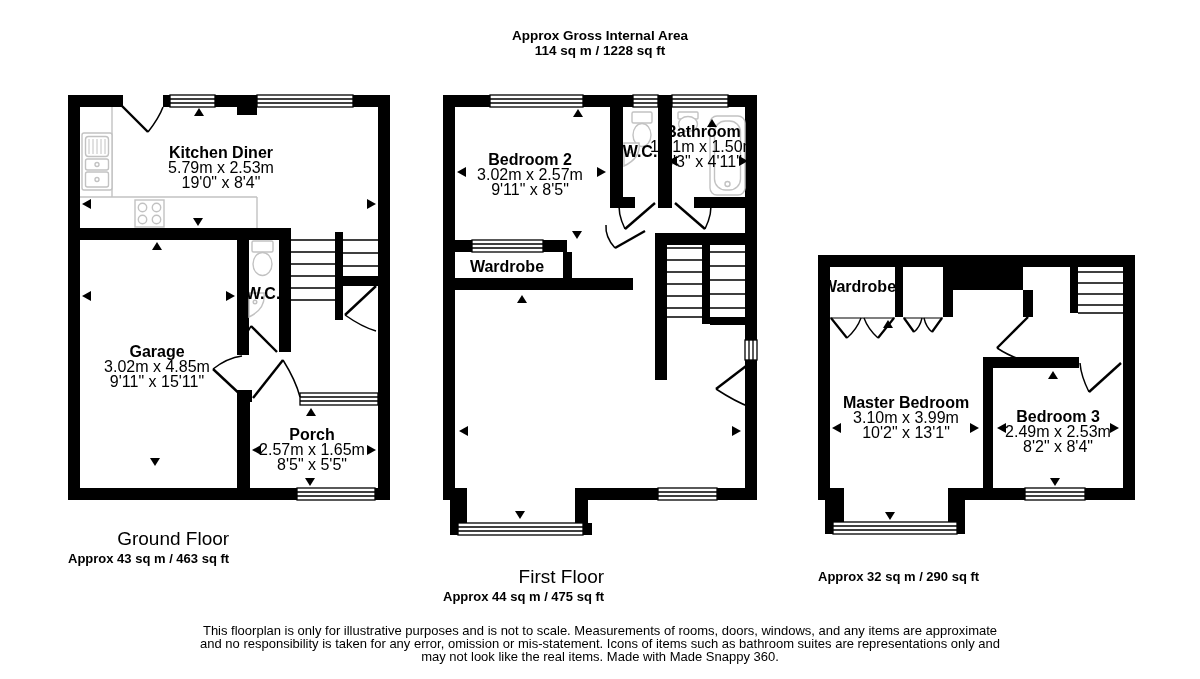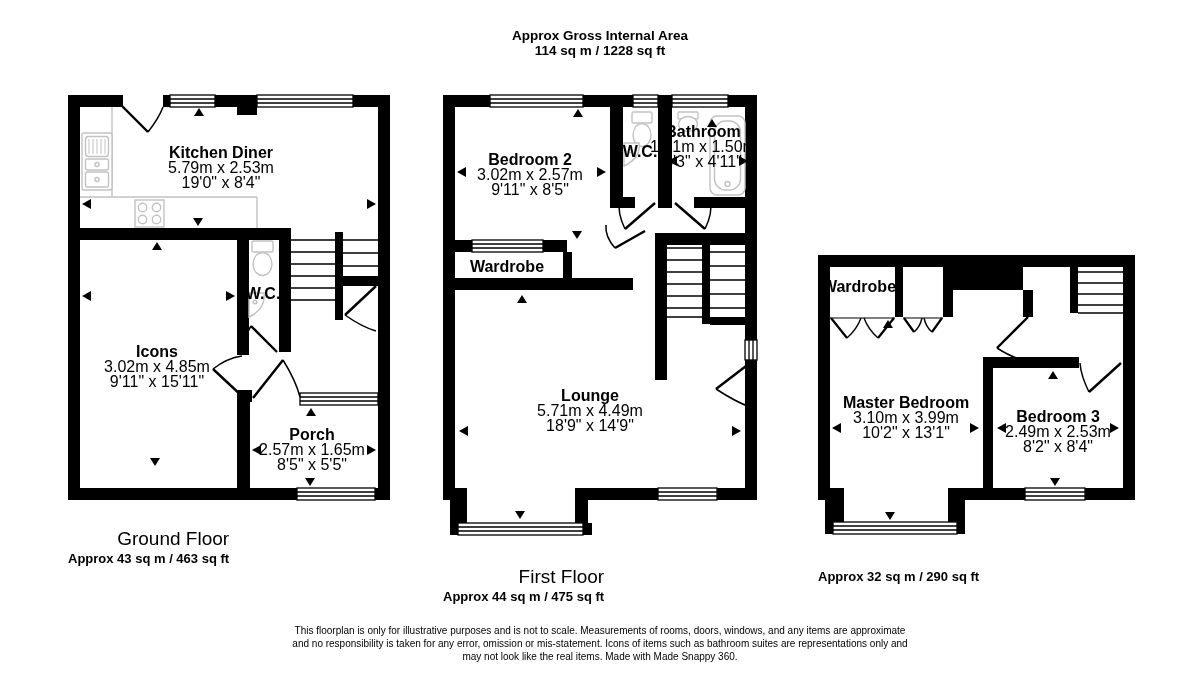--- a/index.html
+++ b/index.html
@@ -7,21 +7,21 @@
           font-family:"Liberation Sans",sans-serif;color:#000;padding-left:48px;}
   .plan-svg{position:absolute;left:0;top:0;}
   .centered{position:absolute;transform:translateX(-50%);text-align:center;white-space:nowrap;}
   .header-title{font-size:13.5px;font-weight:bold;line-height:15px;}
   .room-label{position:absolute;transform:translateX(-50%);text-align:center;white-space:nowrap;
               font-size:16px;line-height:15px;}
   .rl-name{font-weight:bold;}
   .floor-title{position:absolute;white-space:nowrap;}
   .ft-name{font-size:19px;line-height:21px;text-align:right;}
   .ft-area{font-size:13px;font-weight:bold;margin-top:2px;}
-  .disclaimer{font-size:10px;line-height:13px;}
+  .disclaimer{font-size:13px;line-height:13px;}
 </style>
 </head>
 <body>
 
 <div class="canvas">
 
 <svg class="plan-svg" width="1200" height="679" viewBox="0 0 1200 679">
 
   <g>
 
@@ -268,21 +268,21 @@
   <div>Approx Gross Internal Area</div>
   <div>114 sq m / 1228 sq ft</div>
 </div>
 
 <div class="room-label" style="left:221px;top:145px">
   <div class="rl-name">Kitchen Diner</div>
   <div class="rl-dim">5.79m x 2.53m</div>
   <div class="rl-dim">19'0" x 8'4"</div>
 </div>
 <div class="room-label" style="left:157px;top:344px">
-  <div class="rl-name">Icons</div>
+  <div class="rl-name">Garage</div>
   <div class="rl-dim">3.02m x 4.85m</div>
   <div class="rl-dim">9'11" x 15'11"</div>
 </div>
 <div class="room-label" style="left:263px;top:286px">
   <div class="rl-name">W.C.</div>
 </div>
 <div class="room-label" style="left:312px;top:427px">
   <div class="rl-name">Porch</div>
   <div class="rl-dim">2.57m x 1.65m</div>
   <div class="rl-dim">8'5" x 5'5"</div>
@@ -297,25 +297,20 @@
   <div class="rl-name">W.C.</div>
 </div>
 <div class="room-label" style="left:703px;top:124px">
   <div class="rl-name">Bathroom</div>
   <div class="rl-dim">1.61m x 1.50m</div>
   <div class="rl-dim">5'3" x 4'11"</div>
 </div>
 <div class="room-label" style="left:507px;top:259px">
   <div class="rl-name">Wardrobe</div>
 </div>
-<div class="room-label" style="left:590px;top:388px">
-  <div class="rl-name">Lounge</div>
-  <div class="rl-dim">5.71m x 4.49m</div>
-  <div class="rl-dim">18'9" x 14'9"</div>
-</div>
 
 <div class="room-label" style="left:859px;top:279px">
   <div class="rl-name">Wardrobe</div>
 </div>
 <div class="room-label" style="left:906px;top:395px">
   <div class="rl-name">Master Bedroom</div>
   <div class="rl-dim">3.10m x 3.99m</div>
   <div class="rl-dim">10'2" x 13'1"</div>
 </div>
 <div class="room-label" style="left:1058px;top:409px">

